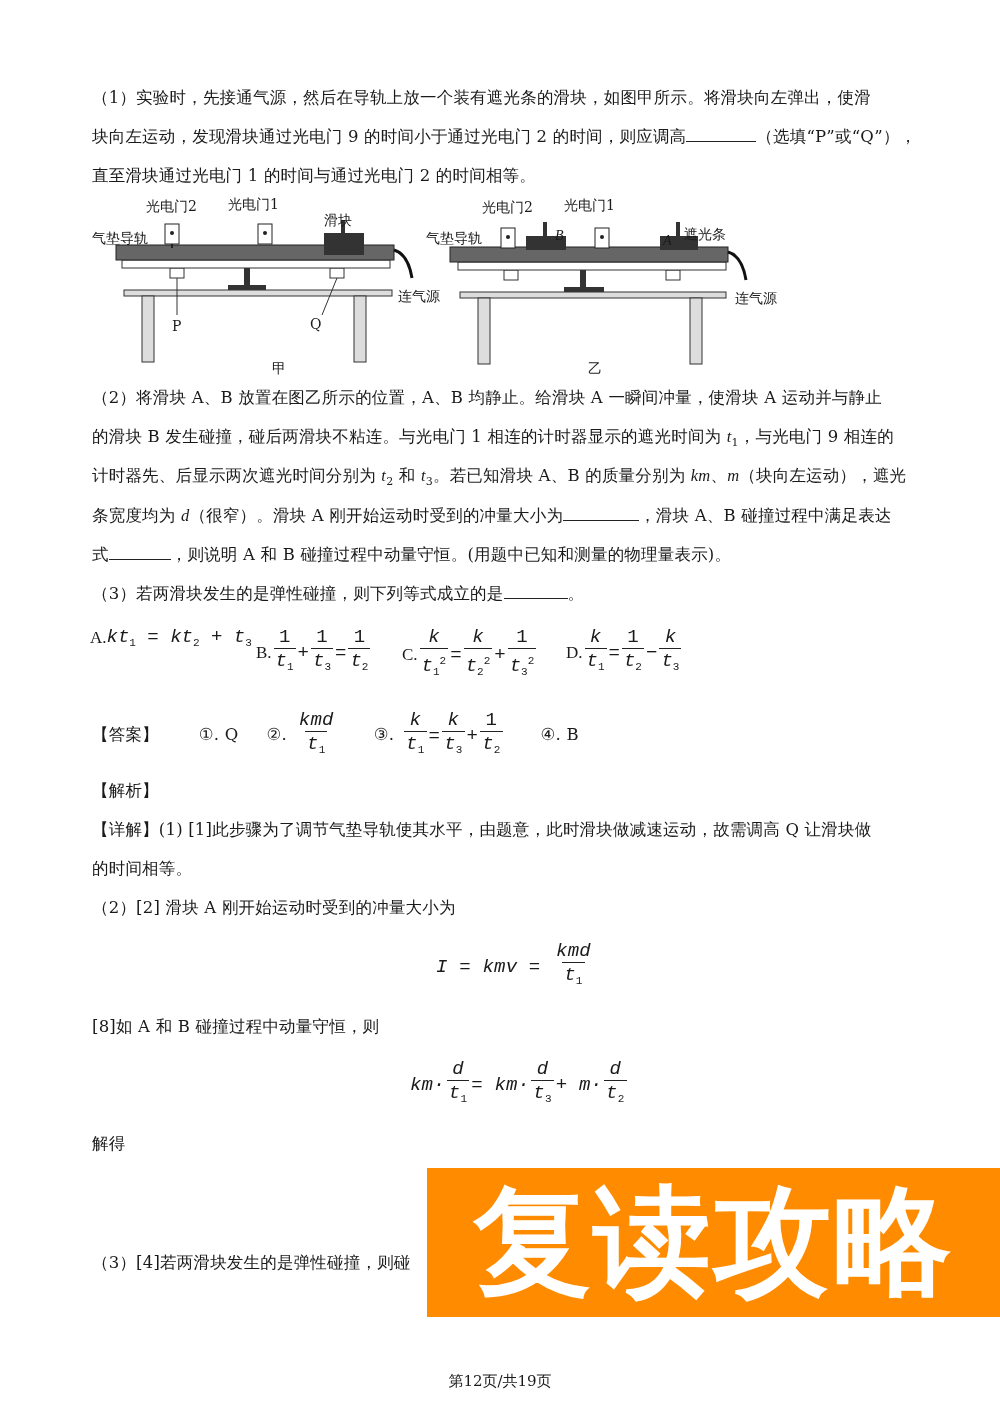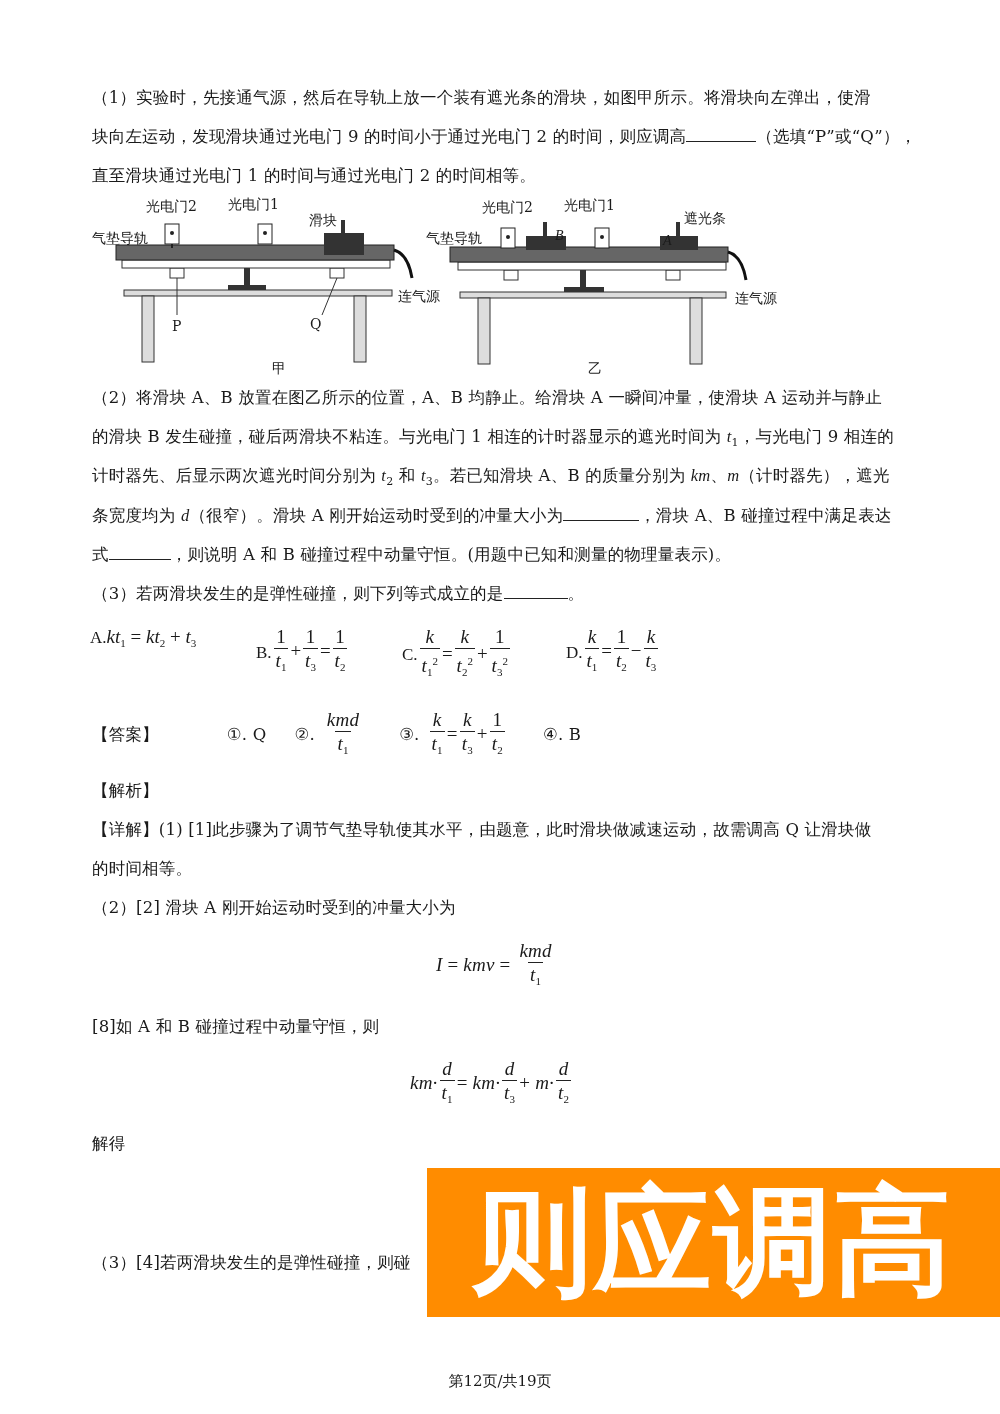--- a/index.html
+++ b/index.html
@@ -1,21 +1,21 @@
 <!DOCTYPE html>
 <html><head>
 <meta charset="utf-8">
 <style>
   html, body { margin:0; padding:0; background:#ffffff; }
   body { width:1000px; height:1414px; position:relative; overflow:hidden;
          font-family:"DejaVu Serif","Liberation Serif",serif; color:#1a1a1a; }
   .line { position:absolute; left:92px; font-size:16.5px; line-height:20px; white-space:nowrap; letter-spacing:0.2px; }
   .blank { display:inline-block; border-bottom:1px solid #222; vertical-align:baseline; height:14px; }
   .it { font-style:italic; font-family:"Liberation Serif",serif; }
-  .math { font-family:Liberation Serif, serif; font-style:italic; font-size:19px;text-align:center; }
+  .math { font-family:Liberation Mono, monospace; font-style:italic; font-size:19px;text-align:center; }
   .frac { display:inline-flex; flex-direction:column; align-items:center; vertical-align:middle; margin:0 2px; }
   .frac .num { padding:0 2px; line-height:22px; }
   .frac .den { border-top:1px solid #222; padding:0 2px; line-height:24px; }
   sub { font-size:11px; font-style:normal; vertical-align:-4px; }
   sup { font-size:11px; font-style:normal; }
   .rm { font-style:normal; }
   .opt { position:absolute; top:626px; font-size:17px; display:flex; align-items:center; }
   .opt .lbl { font-family:"Liberation Serif",serif; font-style:normal; font-size:17px; }
   .figure { position:absolute; }
   .wm { position:absolute; left:427px; top:1168px; width:573px; height:149px; background:#ff8c00;
@@ -59,21 +59,21 @@
     <rect x="234" y="43" width="40" height="22" fill="#333"></rect>
     <rect x="251" y="30" width="4" height="14" fill="#333"></rect>
 
     <path d="M304 60 Q318 64 322 88" stroke="#111" stroke-width="3" fill="none"></path>
     <line x1="87" y1="88" x2="87" y2="125" stroke="#333"></line>
     <line x1="247" y1="88" x2="232" y2="125" stroke="#333"></line>
   </svg>
   <span class="cap" style="left:2px;top:40px">气垫导轨</span>
   <span class="cap" style="left:56px;top:8px">光电门2</span>
   <span class="cap" style="left:138px;top:6px">光电门1</span>
-  <span class="cap" style="left:219px;top:22px">滑块</span>
+  <span class="cap" style="left:234px;top:22px">滑块</span>
   <span class="cap" style="left:82px;top:128px">P</span>
   <span class="cap" style="left:220px;top:126px">Q</span>
   <span class="cap" style="left:308px;top:98px">连气源</span>
   <span class="cap" style="left:182px;top:170px">甲</span>
 </div>
 
 <div class="figure" style="left:420px;top:190px;width:380px;height:190px">
   <svg width="380" height="190" viewBox="0 0 380 190">
     <rect x="40" y="102" width="266" height="6" fill="#ddd" stroke="#333"></rect>
     <rect x="58" y="108" width="12" height="66" fill="#ddd" stroke="#333"></rect>
@@ -92,31 +92,31 @@
     <rect x="123" y="32" width="4" height="14" fill="#333"></rect>
     <rect x="240" y="46" width="38" height="14" fill="#333"></rect>
     <rect x="256" y="32" width="4" height="14" fill="#333"></rect>
     <path d="M308 62 Q322 66 326 90" stroke="#111" stroke-width="3" fill="none"></path>
   </svg>
   <span class="cap" style="left:6px;top:40px">气垫导轨</span>
   <span class="cap" style="left:62px;top:9px">光电门2</span>
   <span class="cap" style="left:144px;top:7px">光电门1</span>
   <span class="cap it" style="left:135px;top:38px">B</span>
   <span class="cap it" style="left:243px;top:43px">A</span>
-  <span class="cap" style="left:264px;top:20px">遮光条</span>
+  <span class="cap" style="left:264px;top:36px">遮光条</span>
   <span class="cap" style="left:315px;top:100px">连气源</span>
   <span class="cap" style="left:168px;top:170px">乙</span>
 </div>
 
 <div class="line" style="top:388px">（2）将滑块 A、B 放置在图乙所示的位置，A、B 均静止。给滑块 A 一瞬间冲量，使滑块 A 运动并与静止</div>
 <div class="line" style="top:427px">
   <span>的滑块 B 发生碰撞，碰后两滑块不粘连。与光电门 1 相连的计时器显示的遮光时间为 </span><span class="it">t</span><sub>1</sub><span>，与光电门 9 相连的</span>
 </div>
 <div class="line" style="top:466px">
-  <span>计时器先、后显示两次遮光时间分别为 </span><span class="it">t</span><sub>2</sub><span> 和 </span><span class="it">t</span><sub>3</sub><span>。若已知滑块 A、B 的质量分别为 </span><span class="it">km</span><span>、</span><span class="it">m</span><span>（计时器先），遮光</span>
+  <span>计时器先、后显示两次遮光时间分别为 </span><span class="it">t</span><sub>2</sub><span> 和 </span><span class="it">t</span><sub>3</sub><span>。若已知滑块 A、B 的质量分别为 </span><span class="it">km</span><span>、</span><span class="it">m</span><span>（块向左运动），遮光</span>
 </div>
 <div class="line" style="top:506px">
   <span>条宽度均为 </span><span class="it">d</span><span>（很窄）。滑块 A 刚开始运动时受到的冲量大小为</span><span class="blank" style="width:76px"></span><span>，滑块 A、B 碰撞过程中满足表达</span>
 </div>
 <div class="line" style="top:545px">
   <span>式</span><span class="blank" style="width:62px"></span><span>，则说明 A 和 B 碰撞过程中动量守恒。(用题中已知和测量的物理量表示)。</span>
 </div>
 
 <div class="line" style="top:584px">
   <span>（3）若两滑块发生的是弹性碰撞，则下列等式成立的是</span><span class="blank" style="width:64px"></span><span>。</span>
@@ -160,21 +160,21 @@
       </span><span class="rm">=</span><span class="frac">
         <span class="num rm">1</span>
         <span class="den">t<sub>2</sub></span>
       </span><span class="rm">−</span><span class="frac">
         <span class="num">k</span>
         <span class="den">t<sub>3</sub></span>
       </span></span>
 </div>
 
 <div class="line" style="top:720px;display:flex;align-items:center;height:30px">
-  <span style="margin-right:68px">【答案】</span>
+  <span style="margin-right:40px">【答案】</span>
   <span style="margin-right:28px">①. Q</span>
   <span style="margin-right:8px">②.</span>
   <span class="math" style="margin-right:36px"><span class="frac">
         <span class="num">kmd</span>
         <span class="den">t<sub>1</sub></span>
       </span></span>
   <span style="margin-right:8px">③.</span>
   <span class="math" style="margin-right:36px"><span class="frac">
         <span class="num">k</span>
         <span class="den">t<sub>1</sub></span>
@@ -211,15 +211,15 @@
         <span class="den">t<sub>3</sub></span>
       </span><span class="rm">+</span> m·<span class="frac">
         <span class="num">d</span>
         <span class="den">t<sub>2</sub></span>
       </span></span>
 </div>
 
 <div class="line" style="top:1134px">解得</div>
 <div class="line" style="top:1253px">（3）[4]若两滑块发生的是弹性碰撞，则碰</div>
 
-<div class="wm">则应调高</div>
+<div class="wm">复读攻略</div>
 
 <div class="footer">第12页/共19页</div>
 
 </body></html>

